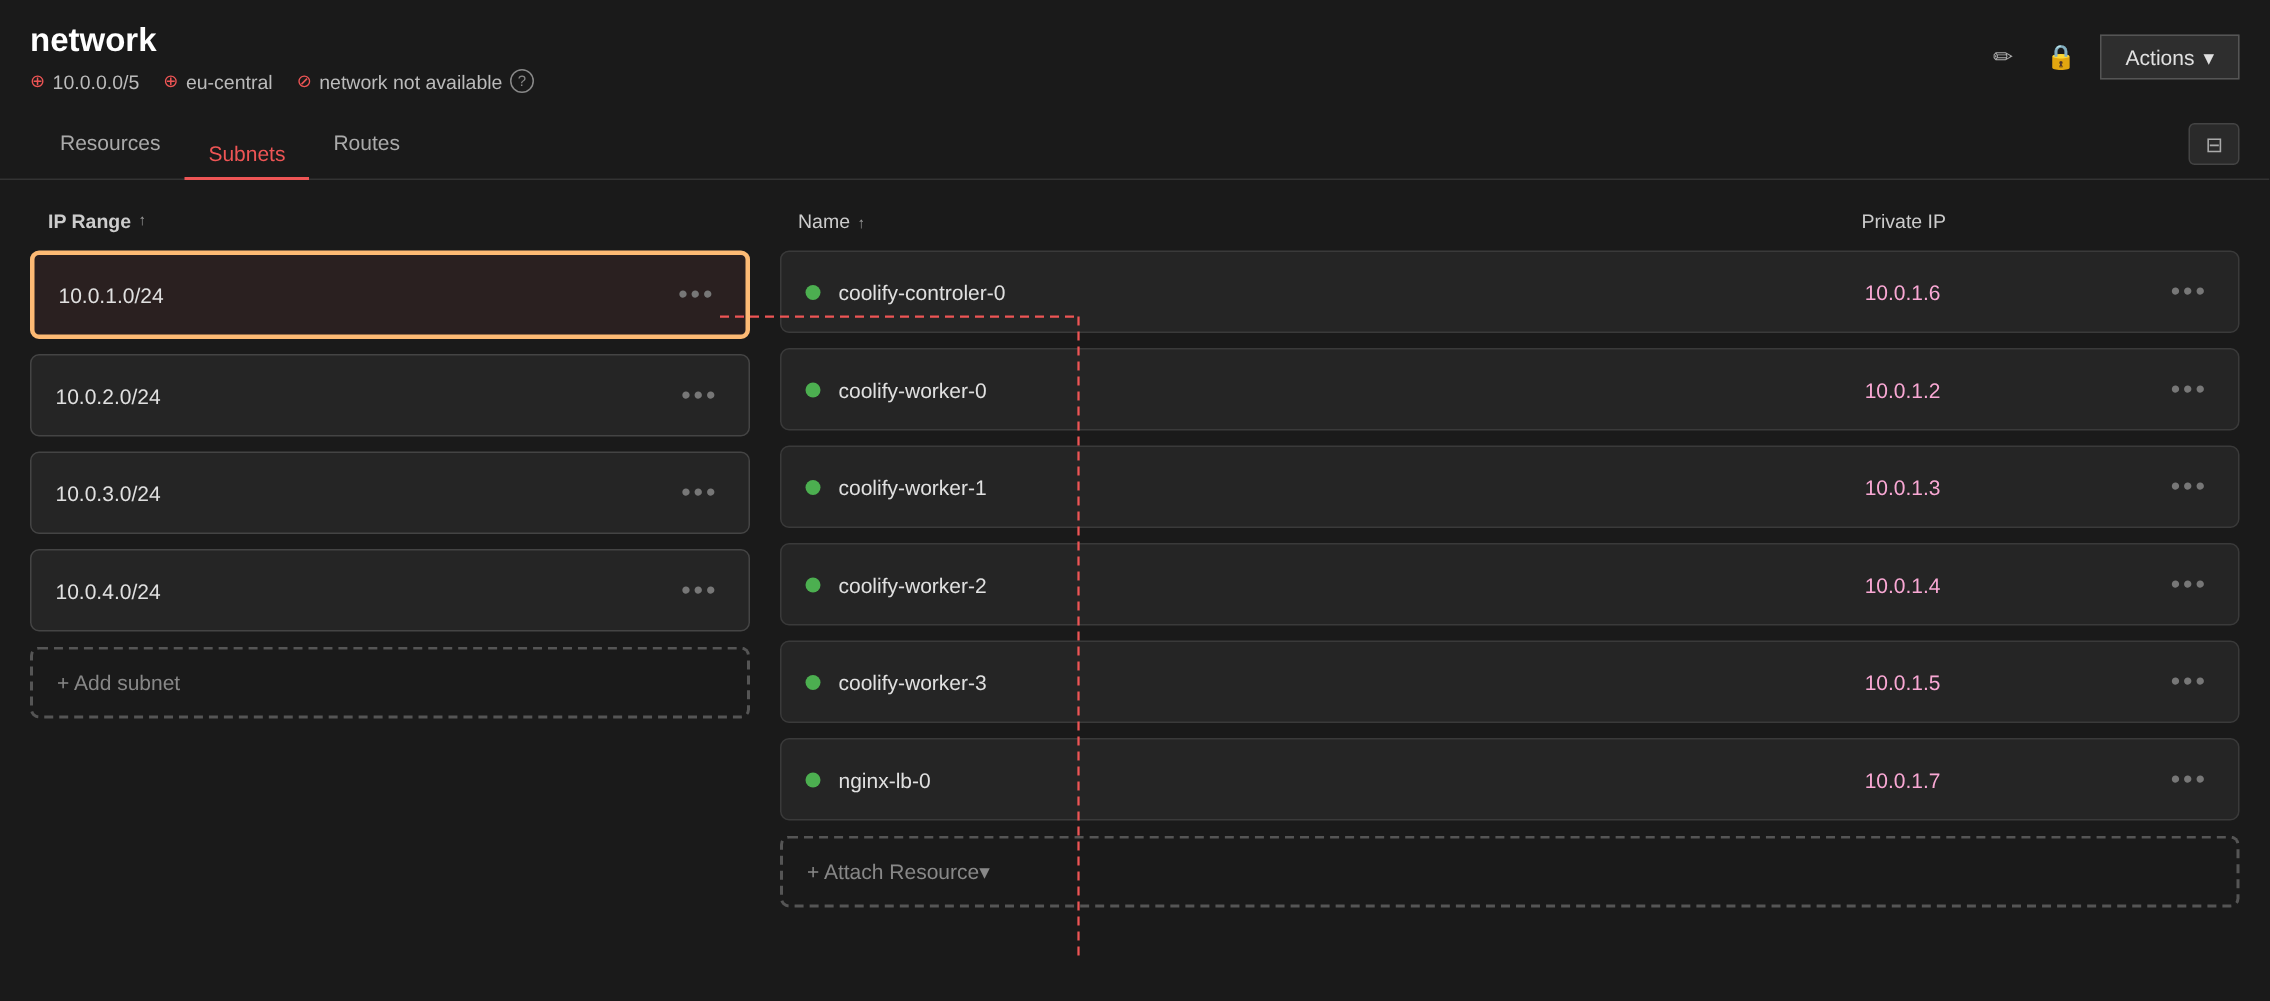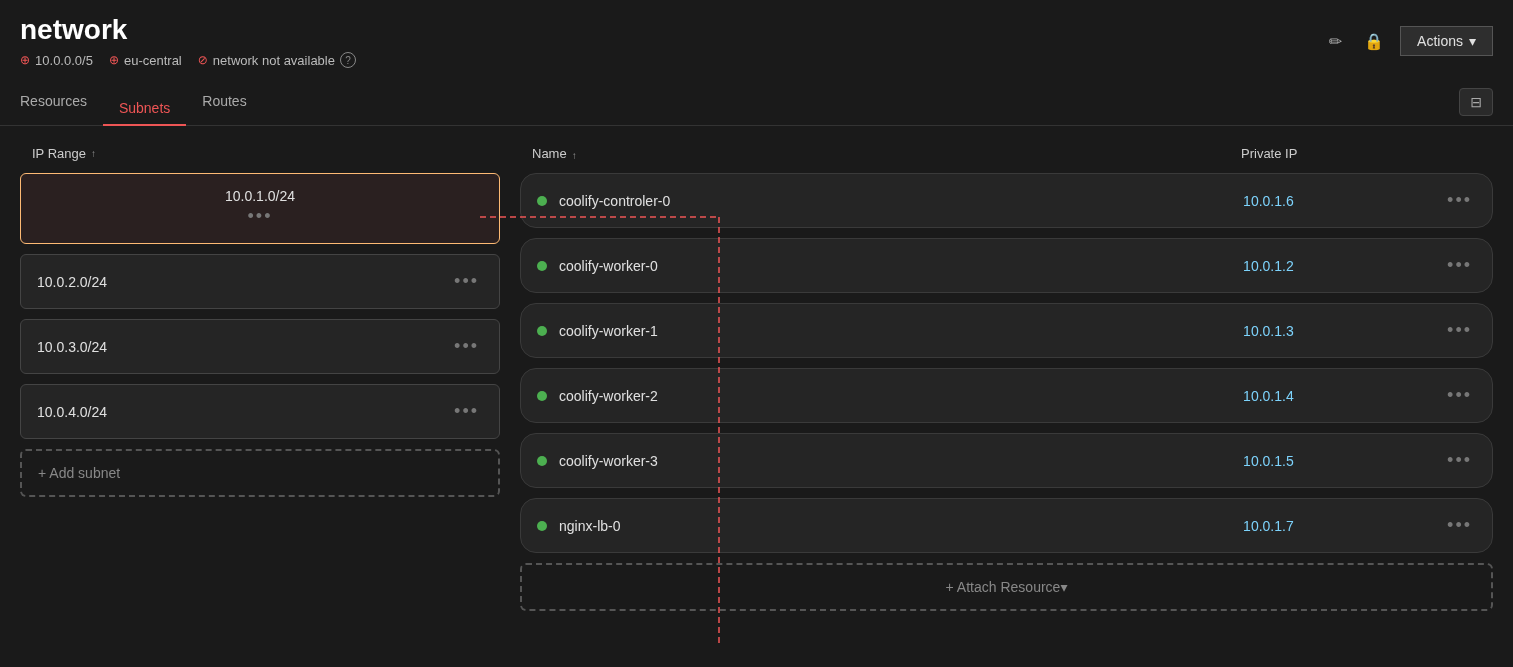--- a/index.html
+++ b/index.html
@@ -15,21 +15,21 @@
 
     
     .header {
       display: flex;
       align-items: center;
       justify-content: space-between;
       padding: 14px 20px 0 20px;
     }
     .header-left {}
     .page-title {
-      font-size: 28px;
+      font-size: 22px;
       font-weight: 600;
       color: #fff;
       margin-bottom: 6px;
     }
     .header-meta {
       display: flex;
       align-items: center;
       gap: 16px;
       font-size: 13px;
       color: #bbb;
@@ -95,21 +95,21 @@
       color: #aaa;
       font-size: 14px;
       border-bottom: 2px solid transparent;
       margin-bottom: -1px;
     }
     .tab.active {
       color: #e55;
       border-bottom: 2px solid #e55;
       margin-top: 14px;
     }
-    .tab:first-child { padding-left: 0; }
+    .tab:first-child { padding-left: 0; margin-left: 20px; }
     .filter-btn {
       margin-left: auto;
       background: #2a2a2a;
       border: 1px solid #444;
       color: #aaa;
       padding: 5px 10px;
       border-radius: 4px;
       cursor: pointer;
       font-size: 14px;
     }
@@ -128,40 +128,39 @@
       width: 480px;
       flex-shrink: 0;
     }
     .column-header {
       display: flex;
       align-items: center;
       gap: 5px;
       padding: 0 12px 12px 12px;
       color: #ccc;
       font-size: 13px;
-      font-weight: 400;
+      font-weight: 700;
       text-align: center;
     }
     .sort-icon { font-size: 10px; color: #999; }
 
     .subnet-card {
       background: #252525;
       border: 1px solid #444;
       border-radius: 6px;
       padding: 14px 16px;
       margin-bottom: 10px;
       display: flex;
       align-items: center;
       justify-content: space-between;
       cursor: pointer;
     }
     .subnet-card.selected {
-      border: 1px solid #fdba74;
+      border: 3px solid #fdba74;
       background: #2a2020;
-      flex-direction: column;
     }
 
     .subnet-ip {
       font-size: 14px;
       color: #e0e0e0;
     }
 
     .three-dots {
       color: #777;
       font-size: 18px;
@@ -208,21 +207,21 @@
     .right-col-ip {
       width: 200px;
       color: #ccc;
       font-size: 13px;
       font-weight: 500;
     }
 
     .resource-card {
       background: #252525;
       border: 1px solid #3a3a3a;
-      border-radius: 16px;
+      border-radius: 6px;
       padding: 14px 16px;
       margin-bottom: 10px;
       display: flex;
       align-items: center;
       justify-content: space-between;
     }
 
     .status-dot {
       width: 10px;
       height: 10px;
@@ -231,31 +230,31 @@
       margin-right: 12px;
       flex-shrink: 0;
     }
     .resource-name {
       flex: 1;
       color: #e0e0e0;
       font-size: 14px;
     }
     .resource-ip {
       width: 200px;
-      color: #7dd3fc;
+      color: #f9a8d4;
       font-size: 14px;
     }
 
     .attach-resource-btn {
       border: 2px dashed #555;
       border-radius: 6px;
       padding: 14px 16px;
       display: flex;
       align-items: center;
-      justify-content: center;
+      justify-content: flex-start;
       color: #888;
       cursor: pointer;
       font-size: 14px;
       background: none;
       width: 100%;
     }
   </style>
 </head>
 <body>
 

